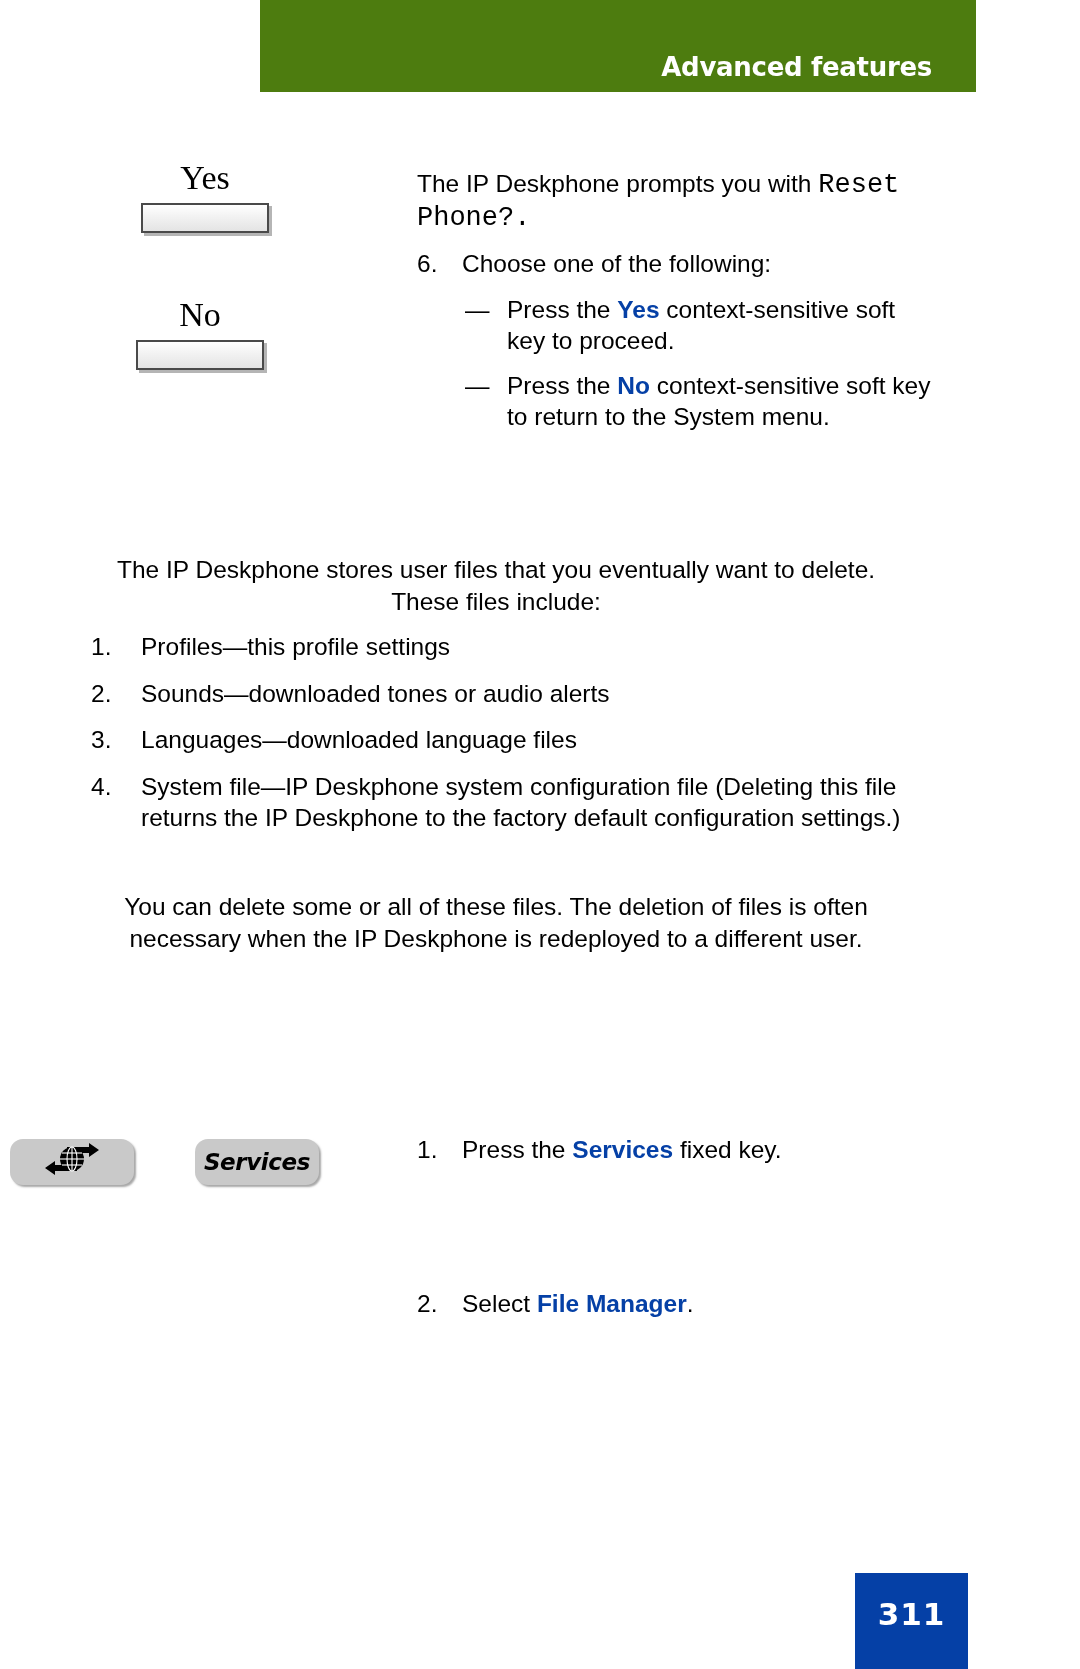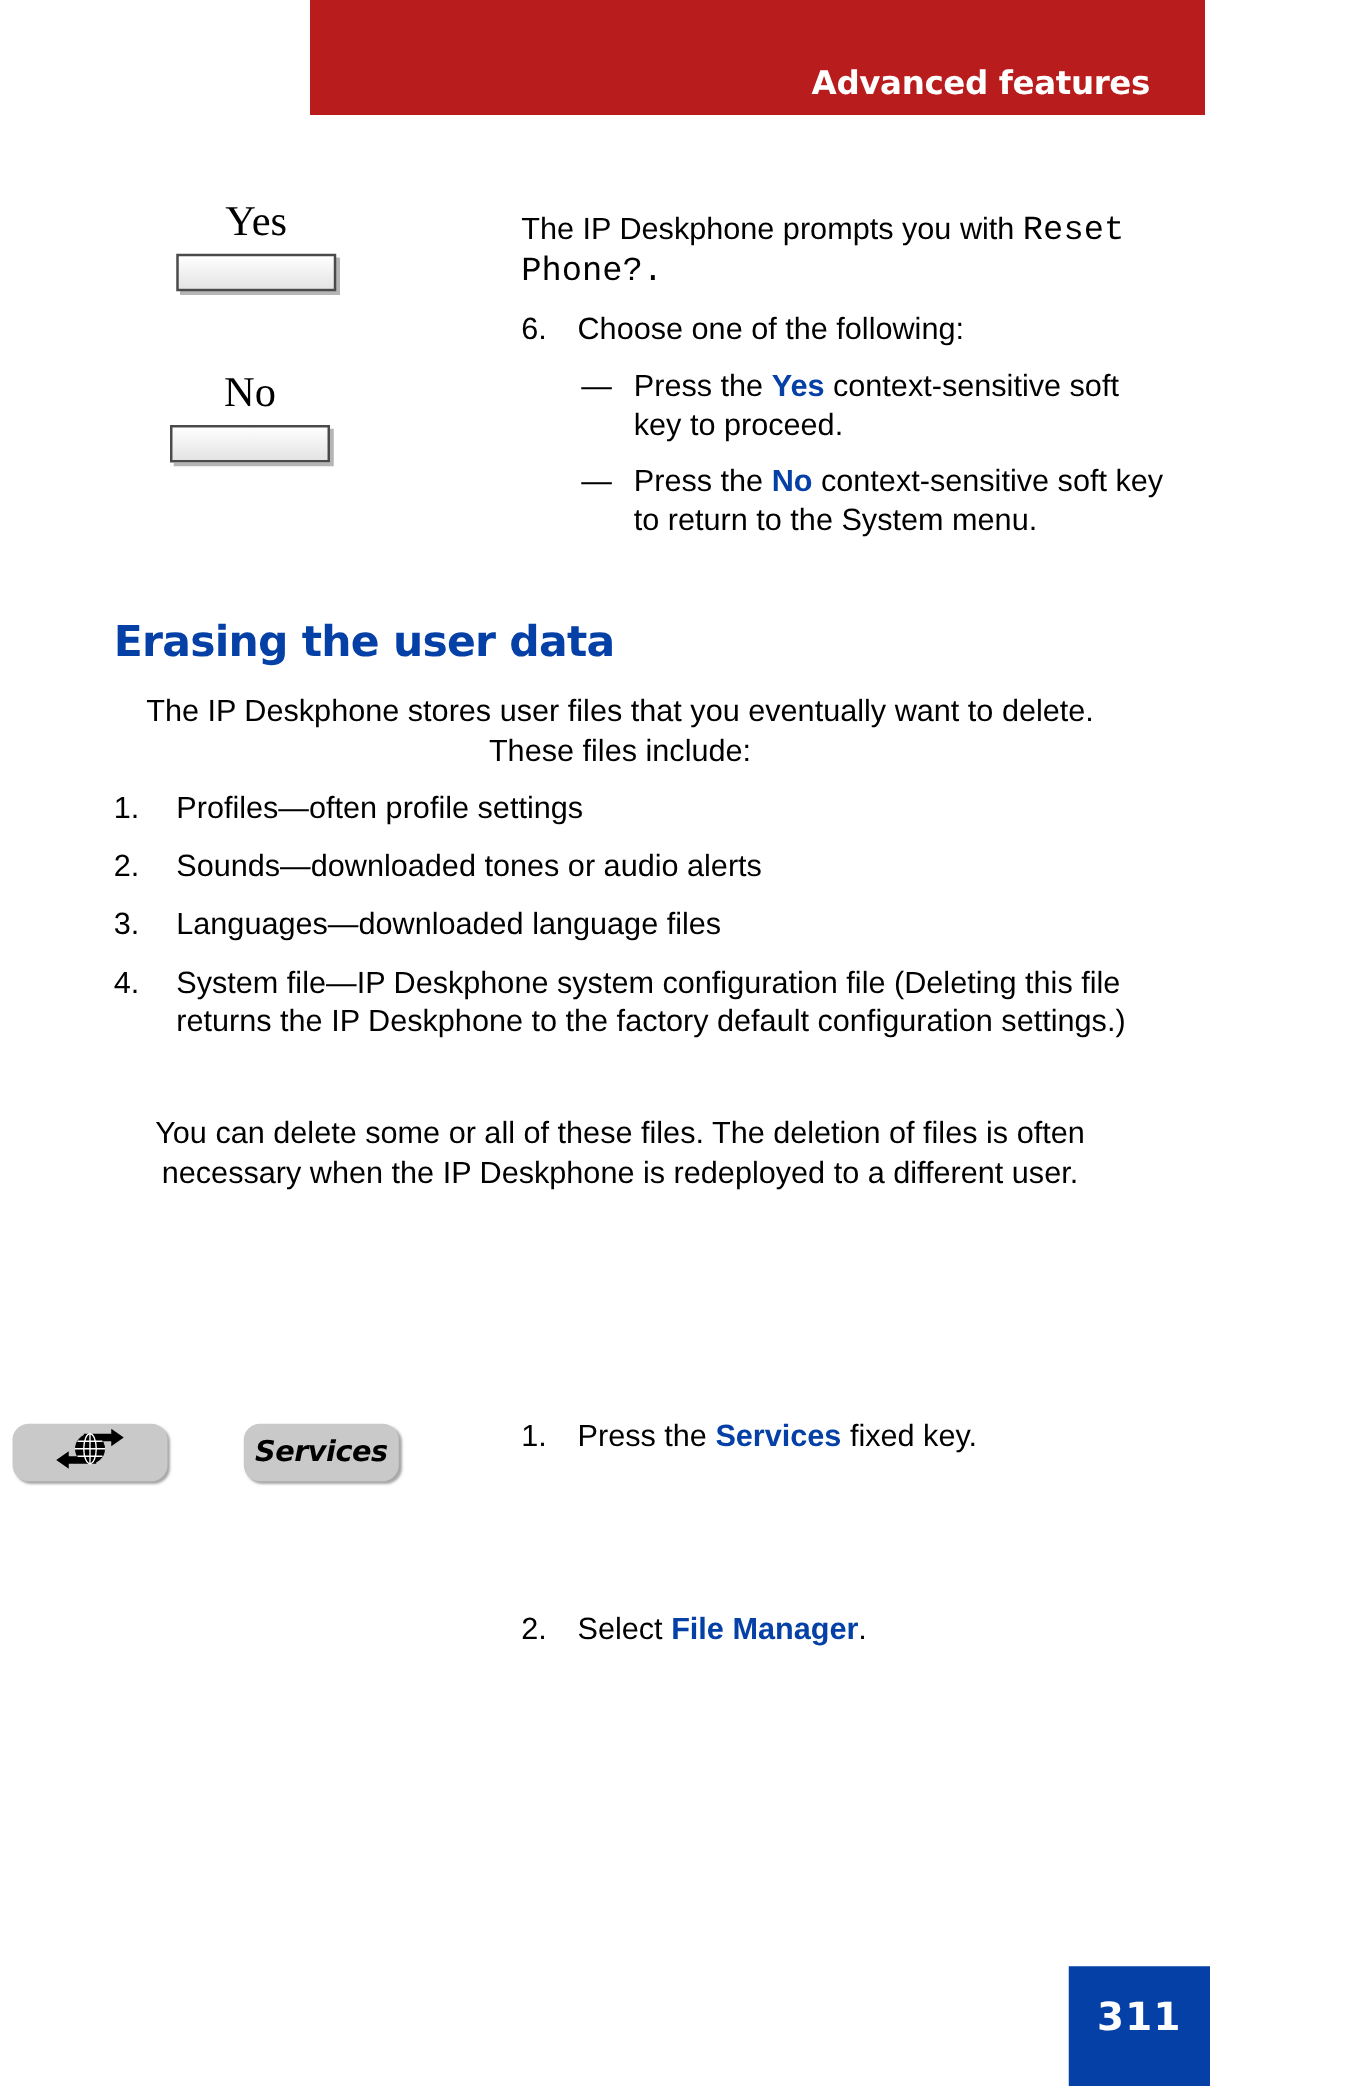--- a/index.html
+++ b/index.html
@@ -12,25 +12,25 @@
     height: 1669px;
     position: relative;
     font-family: "Liberation Sans", sans-serif;
     color: #000000;
     overflow: hidden;
   }
 
   
   .header-band {
     position: absolute;
-    left: 248px;
+    left: 260px;
     top: 0;
     width: 716px;
     height: 92px;
-    background: #b91c1c;
+    background: #4d7c0f;
   }
   .header-title {
     position: absolute;
     right: 44px;
     bottom: 10px;
     color: #ffffff;
     font-size: 26px;
     font-weight: bold;
     letter-spacing: -0.3px;
     font-family: "DejaVu Sans", sans-serif;
@@ -253,31 +253,30 @@
       <div class="dash-txt"><span>Press the </span><span class="blue-bold">Yes</span><span> context-sensitive soft key to proceed.</span></div>
     </div>
 
     <div class="dash-item" style="margin-top:14px; margin-left:48px;">
       <div class="dash-mark">—</div>
       <div class="dash-txt"><span>Press the </span><span class="blue-bold">No</span><span> context-sensitive soft key to return to the System menu.</span></div>
     </div>
 
   </div>
 
-  <div class="section-heading">Erasing the user data</div>
 
   <div class="fullwidth" style="top:450px;">
     <div class="para">The IP Deskphone stores user files that you eventually want to delete. These files include:</div>
   </div>
 
   <div class="fullwidth" style="top:527px;">
 
     <div class="numlist-item">
       <div class="numlist-num">1.</div>
-      <div class="numlist-txt">Profiles—often profile settings</div>
+      <div class="numlist-txt">Profiles—this profile settings</div>
     </div>
 
     <div class="numlist-item" style="margin-top:15px;">
       <div class="numlist-num">2.</div>
       <div class="numlist-txt">Sounds—downloaded tones or audio alerts</div>
     </div>
 
     <div class="numlist-item" style="margin-top:15px;">
       <div class="numlist-num">3.</div>
       <div class="numlist-txt">Languages—downloaded language files</div>

